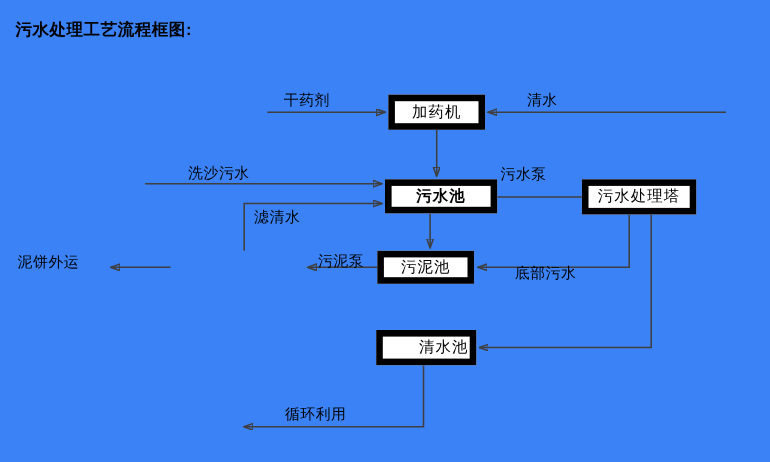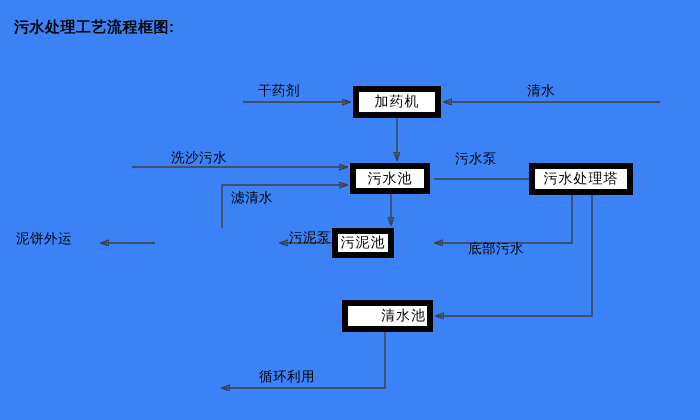--- a/index.html
+++ b/index.html
@@ -96,32 +96,32 @@
 
     <path d="M155,243 L101,243" marker-end="url(#arrow)"></path>
 
     <path d="M592,195 L592,316 L436,316" marker-end="url(#arrow)"></path>
 
     <path d="M385,332 L385,388 L222,388" marker-end="url(#arrow)"></path>
   </svg>
 
   <div class="node" style="left:353px; top:86px; width:88px; height:32px;">加药机</div>
 
-  <div class="node" style="left:350px; top:163px; width:80px; height:31px;">污水池</div>
+  <div class="node" style="left:350px; top:163px; width:102px; height:31px;font-weight:bold;">污水池</div>
 
   <div class="node" style="left:529px; top:163px; width:104px; height:32px;">污水处理塔</div>
 
 
-  <div class="node" style="left:332px; top:228px; width:62px; height:30px;">污泥池</div>
+  <div class="node" style="left:343px; top:228px; width:88px; height:30px;">污泥池</div>
 
   <div class="node" style="left:342px; top:300px; width:91px; height:32px;padding-left:32px;">清水池</div>
 
   <div class="edge-label" style="left:258px; top:82px;">干药剂</div>
 
-  <div class="edge-label" style="left:479px; top:82px;margin-left:48px;">清水</div>
+  <div class="edge-label" style="left:479px; top:82px;">清水</div>
 
   <div class="edge-label" style="left:171px; top:149px;">洗沙污水</div>
 
   <div class="edge-label" style="left:231px; top:189px;">滤清水</div>
 
   <div class="edge-label" style="left:455px; top:150px;">污水泵</div>
 
   <div class="edge-label" style="left:16px; top:230px;">泥饼外运</div>
 
   <div class="edge-label" style="left:289px; top:229px;">污泥泵</div>

